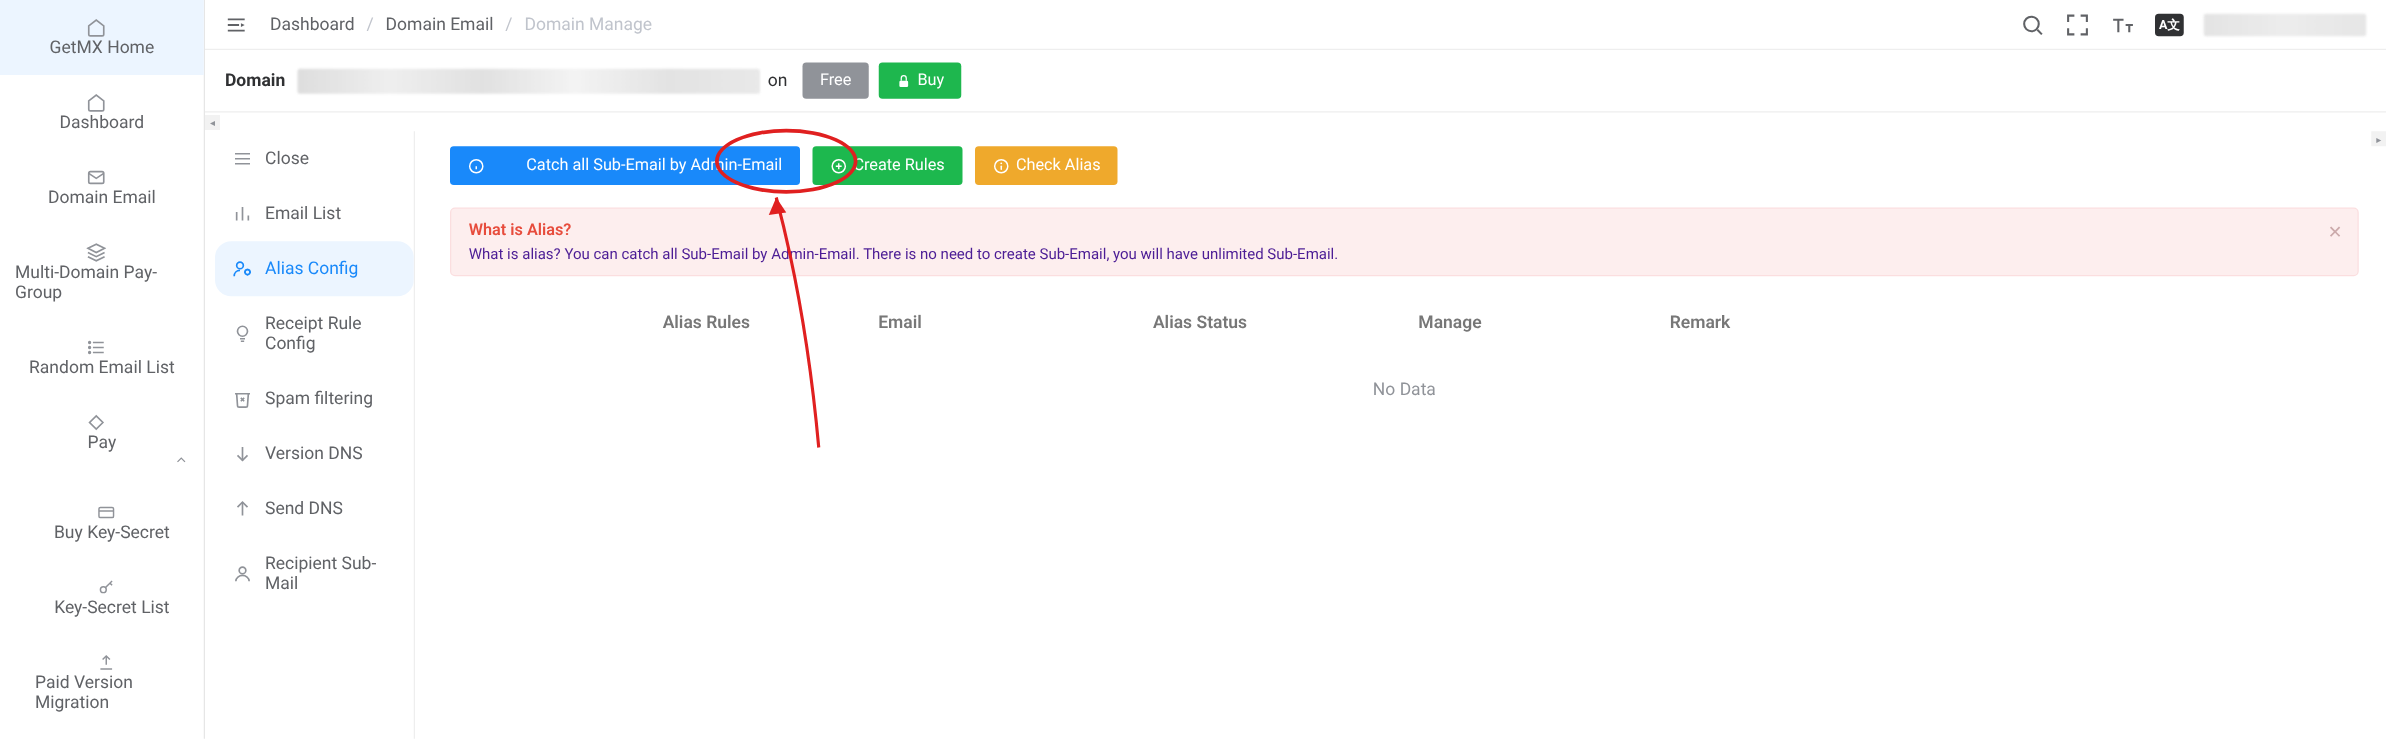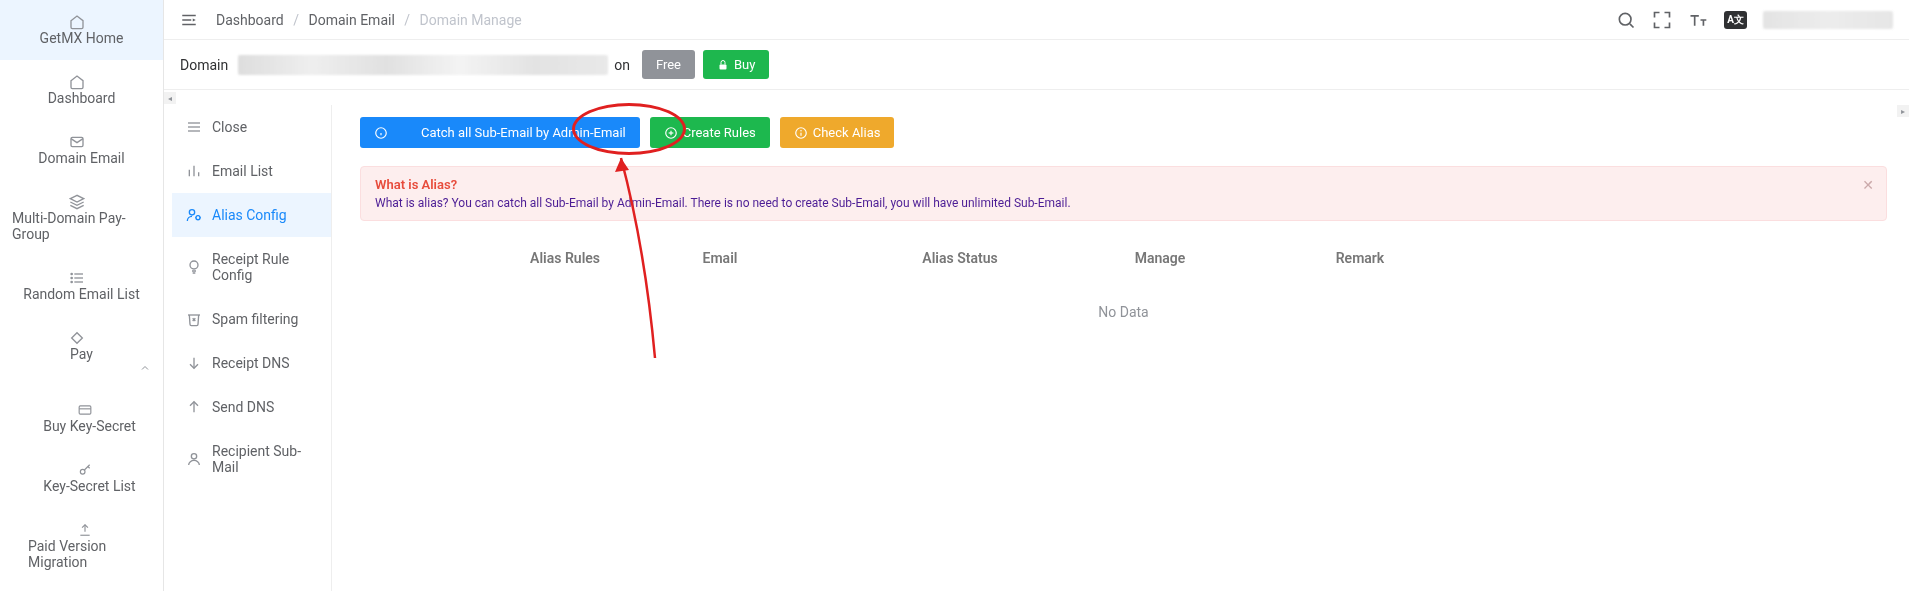--- a/index.html
+++ b/index.html
@@ -20,36 +20,36 @@
 .breadcrumb span { }
 .breadcrumb .sep { margin: 0 6px; color: #c0c4cc; }
 .breadcrumb .last { color: #c0c4cc; }
 .topbar-right { margin-left: auto; display: flex; align-items: center; gap: 16px; }
 .top-icon { color: #606266; cursor: pointer; display: inline-flex; align-items: center; justify-content: center; }
 .lang-badge { background: #303133; color: #fff; font-size: 10px; padding: 2px 3px; border-radius: 3px; font-weight: bold; }
 .blur-strip { width: 130px; height: 18px; background: linear-gradient(90deg,#d9d9d9 0%,#e5e5e5 50%,#dcdcdc 100%); filter: blur(1px); opacity:0.7; border-radius:2px; }
 
 
 .domainbar { position: absolute; left: 164px; top: 40px; right: 0; height: 50px; display: flex; align-items: center; padding: 0 16px; border-bottom: 1px solid #eee; }
-.domainbar .label { font-weight: 400; color: #303133; margin-right: 10px; }
+.domainbar .label { font-weight: 700; color: #303133; margin-right: 10px; }
 .blur-domain { width: 370px; height: 20px; background: linear-gradient(90deg,#d0d0d0 0%,#e8e8e8 20%,#d5d5d5 40%,#efefef 60%,#d8d8d8 80%,#e0e0e0 100%); filter: blur(1px); opacity:0.7; border-radius:2px; margin-right:6px;}
 .domain-suffix { margin-right: 12px; }
 .btn { display: inline-flex; align-items: center; padding: 7px 14px; border-radius: 3px; font-size: 13px; color: #fff; cursor: pointer; border: none; }
 .btn.gray { background: #909399; }
 .btn.green { background: #1eb74e; }
 .btn .bicon { margin-right: 5px; display:inline-flex; }
 .btn.blue { background: #1989fa; gap: 28px; }
 .btn.greenbright { background: #1db84e; }
 .btn.yellow { background: #efa92c; }
 
 
 .subnav { position: absolute; left: 172px; top: 105px; width: 160px; height: calc(591px - 105px); border-right: 1px solid #eee; }
 .subnav-item { display: flex; align-items: center; padding: 14px 14px; color: #606266; cursor: pointer; font-size: 14px; }
 .subnav-item .icon { width: 16px; margin-right: 10px; color: #909399; display:inline-flex; }
-.subnav-item.active { background: #ecf5ff; color: #1989fa; }
+.subnav-item.active { background: #ecf5ff; color: #1989fa; border-radius: 13px; }
 .subnav-item.active .icon { color: #1989fa; }
 
 
 .collapse-tab { position: absolute; left: 164px; top: 92px; width: 12px; height: 12px; background: #f2f2f2; display:flex; align-items:center; justify-content:center; font-size:8px; color:#909399; cursor:pointer;}
 .collapse-tab2 { position: absolute; right: 0px; top: 105px; width: 12px; height: 12px; background: #f2f2f2; display:flex; align-items:center; justify-content:center; font-size:8px; color:#909399; cursor:pointer;}
 
 
 .main { position: absolute; left: 350px; top: 105px; right: 12px; }
 .action-row { padding: 12px 10px; display: flex; gap: 10px; }
 .action-row .btn { padding: 8px 14px; }
@@ -298,21 +298,21 @@
     </span>
     <span>Spam filtering</span>
   </div>
   <div class="subnav-item">
     <span class="icon">
       <svg width="16" height="16" viewBox="0 0 24 24" fill="none" stroke="currentColor" stroke-width="2">
           <line x1="12" y1="4" x2="12" y2="20"></line>
           <polyline points="6 14 12 20 18 14"></polyline>
         </svg>
     </span>
-    <span>Receipt DNS</span>
+    <span>Version DNS</span>
   </div>
   <div class="subnav-item">
     <span class="icon">
       <svg width="16" height="16" viewBox="0 0 24 24" fill="none" stroke="currentColor" stroke-width="2">
           <line x1="12" y1="20" x2="12" y2="4"></line>
           <polyline points="6 10 12 4 18 10"></polyline>
         </svg>
     </span>
     <span>Send DNS</span>
   </div>

